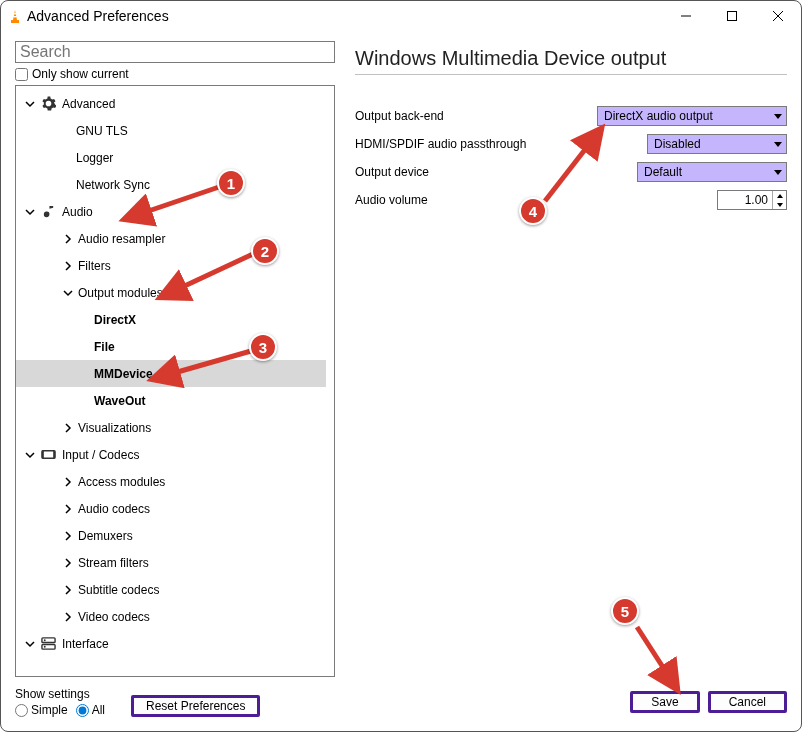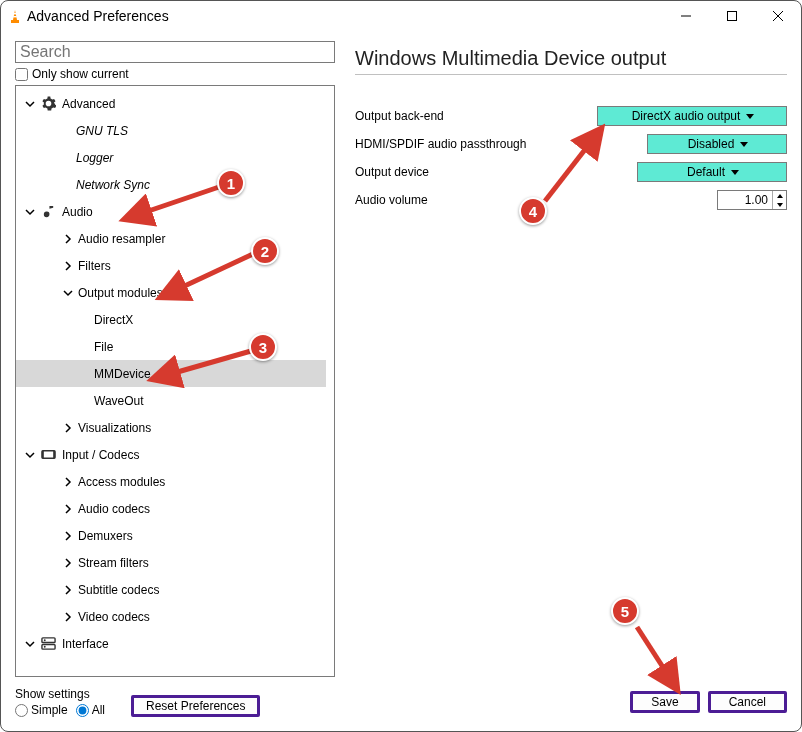--- a/index.html
+++ b/index.html
@@ -22,36 +22,36 @@
     .leftcol { width: 320px; display: flex; flex-direction: column; }
     .searchbox { width: 100%; height: 22px; border: 1px solid #7a7a7a; font-size: 16px; padding: 2px 4px; margin-bottom: 4px; color: #666; }
     .onlyshow { display: flex; align-items: center; font-size: 12px; margin-bottom: 4px; }
     .onlyshow input { margin: 0 4px 0 0; width: 13px; height: 13px; }
     .treewrap { flex: 1; border: 1px solid #7a7a7a; overflow: hidden; position: relative; }
     .tree { position: absolute; top: 0; left: 0; right: 8px; bottom: 0; overflow-y: auto; padding: 4px 0; }
     .tree-row { display: flex; align-items: center; height: 27px; font-size: 12px; cursor: default; padding-right: 6px; }
     .tree-row.selected { background: #d8d8d8; }
     .indent0 { padding-left: 6px; }
     .indent2 { padding-left: 44px; }
-    .indent2b { padding-left: 60px; font-style: italic; }
-    .indent3 { padding-left: 60px; }
+    .indent2b { padding-left: 60px; }
+    .indent3 { padding-left: 60px; font-weight: bold; }
     .chev { width: 16px; display: inline-flex; align-items: center; justify-content: center; margin-right: 2px; }
     .chev svg { width: 10px; height: 10px; }
     .catico { width: 16px; height: 16px; margin-right: 6px; display: inline-flex; align-items: center; justify-content: center; }
     .catico svg { width: 15px; height: 15px; }
     .treelabel { white-space: nowrap; }
 
     
     .rightcol { flex: 1; display: flex; flex-direction: column; padding-top: 6px; }
     .panel-title { font-size: 20px; font-weight: 400; color: #222; margin: 0 0 4px 0; }
     .panel-sep { border: none; border-top: 1px solid #c0c0c0; margin: 0 0 28px 0; }
     .field { display: flex; align-items: center; height: 26px; margin-bottom: 2px; font-size: 12px; }
     .field .flabel { flex: 0 0 190px; }
     .field .fctl { flex: 1; display: flex; justify-content: flex-end; }
-    .combo { display: inline-flex; align-items: center; justify-content: center; border: 1px solid #7a7a7a; height: 20px; padding: 0 4px 0 6px; font-size: 12px; background: #5eead4; }
+    .combo { display: inline-flex; align-items: center; justify-content: space-between; border: 1px solid #7a7a7a; height: 20px; padding: 0 4px 0 6px; font-size: 12px; background: #c4b5fd; }
     .combo .caret { margin-left: 6px; }
     .combo .caret svg { width: 8px; height: 5px; display: block; }
     .combo.w1 { width: 190px; }
     .combo.w2 { width: 140px; }
     .combo.w3 { width: 150px; }
     .spin { display: inline-flex; align-items: stretch; border: 1px solid #7a7a7a; height: 20px; width: 70px; background: #fff; }
     .spin .spinval { flex: 1; text-align: right; padding: 0 4px; font-size: 12px; line-height: 18px; }
     .spin .spinbtns { width: 14px; display: flex; flex-direction: column; border-left: 1px solid #aaa; }
     .spin .sb { flex: 1; display: flex; align-items: center; justify-content: center; }
     .spin .sb svg { width: 6px; height: 4px; }

